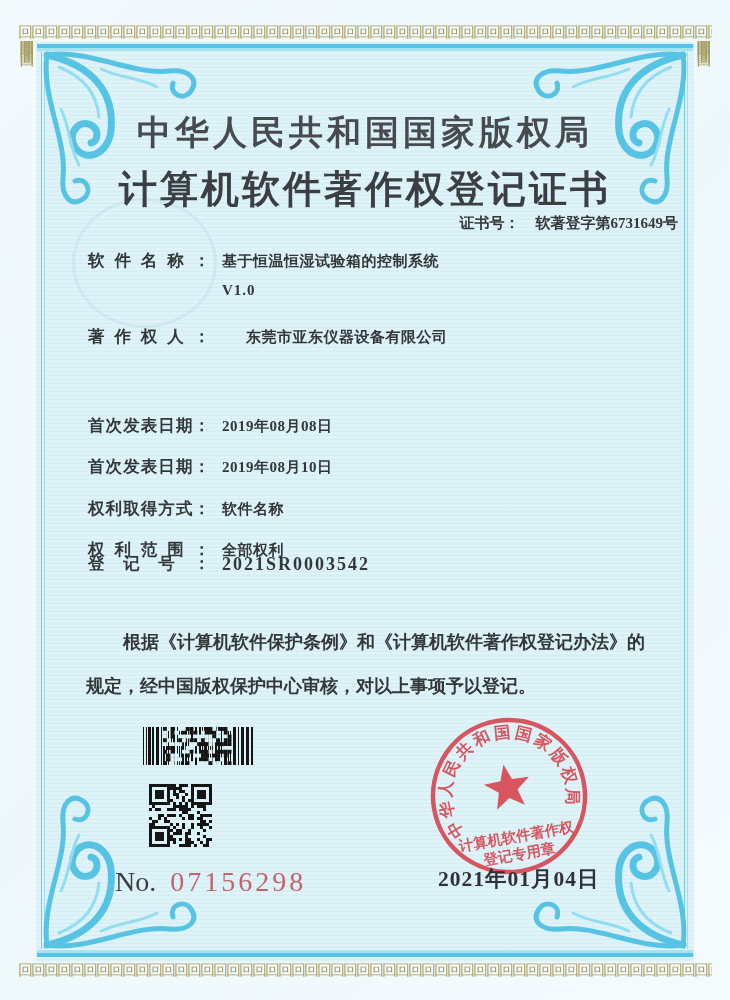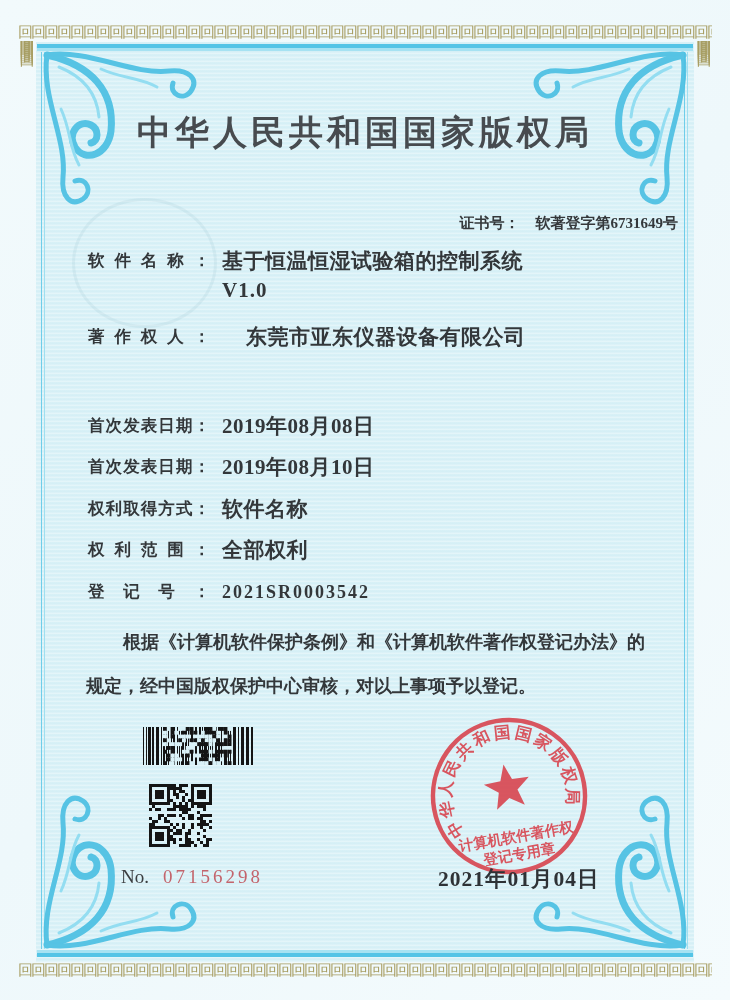--- a/index.html
+++ b/index.html
@@ -48,34 +48,34 @@
     font-size:34px; font-weight:bold; letter-spacing:4px; color:#474b4f; }
   .cert-title { position:absolute; top:164px; left:0; width:100%; text-align:center;
     font-size:38px; font-weight:bold; letter-spacing:3px; color:#3b3f43; }
   .certno-row { position:absolute; top:214px; left:0; width:100%; text-align:right;
     padding-right:52px; font-size:15px; font-weight:bold; color:#35383b; }
   .certno-row .lbl { margin-right:16px; }
   
   .field { position:absolute; left:88px; display:flex; align-items:flex-start; }
   .field .flabel { width:122px; font-size:16.5px; font-weight:bold; color:#33373a;
     text-align:justify; text-align-last:justify; flex:none; line-height:22px; }
-  .field .fvalue { margin-left:12px; font-size:21px; font-weight:600; color:#33373a;
+  .field .fvalue { margin-left:12px; font-size:15px; font-weight:600; color:#33373a;
     line-height:22px; letter-spacing:0.5px; }
   .field .fvalue .v2 { display:block; margin-top:7px; letter-spacing:1px; }
   .f0 { top:250px; } .f1 { top:326px;gap:24px; } .f2 { top:415px; } .f3 { top:456px; }
-  .f4 { top:498px; } .f5 { top:539px; } .f6 { top:581px;justify-content:space-between; }
+  .f4 { top:498px; } .f5 { top:539px; } .f6 { top:553px;justify-content:space-between; }
   .f6 .fvalue { letter-spacing:2px; font-size:18px; }
   
   .statement { position:absolute; left:86px; top:620px; width:562px;
     font-size:18px; font-weight:600; color:#33373a; line-height:44px; }
   .statement .l1 { text-indent:37px; }
   
   .barcode { position:absolute; left:143px; top:727px; }
   .qr { position:absolute; left:149px; top:784px; }
-  .no-row { position:absolute; left:121px; top:866px; font-size:19px; color:#3b3e41; }
+  .no-row { position:absolute; left:115px; top:866px; font-size:28px; color:#3b3e41; }
   .no-row .no-num { color:#c3646c; margin-left:14px; letter-spacing:3px; }
   .watermark { position:absolute; left:72px; top:198px; width:145px; height:130px;
     border:3px solid rgba(140,185,200,0.16); border-radius:50%; }
   
   .seal { position:absolute; left:421px; top:708px; width:176px; height:176px; opacity:0.90; }
   .issue-date { position:absolute; left:438px; top:864px; font-size:21.5px;
     font-weight:bold; letter-spacing:1px; color:#2e3236; }
 </style>
 </head>
 <body>
@@ -130,20 +130,21 @@
       <path stroke-width="5" d="M8,8 C2,50 28,92 24,130 C22,150 32,160 44,152 C54,145 48,130 36,134"></path>
       <path stroke-width="3" stroke="#8edcf1" d="M62,22 C84,32 100,30 118,40"></path>
       <path stroke-width="3" stroke="#8edcf1" d="M22,62 C32,84 30,100 40,118"></path>
       <path stroke-width="3" stroke="#8edcf1" d="M20,20 C45,30 58,48 60,70"></path>
     </g>
   </svg>
 
   <div class="watermark"></div>
 
   <div class="authority">中华人民共和国国家版权局</div>
+  <div class="cert-title">计算机软件著作权登记证书</div>
   <div class="certno-row">
     <span class="lbl">证书号：</span><span>软著登字第6731649号</span>
   </div>
 
   <div class="field f0">
     <span class="flabel">软件名称：</span>
     <span class="fvalue"><span>基于恒温恒湿试验箱的控制系统</span><span class="v2">V1.0</span></span>
   </div>
   <div class="field f1">
     <span class="flabel">著作权人：</span>

